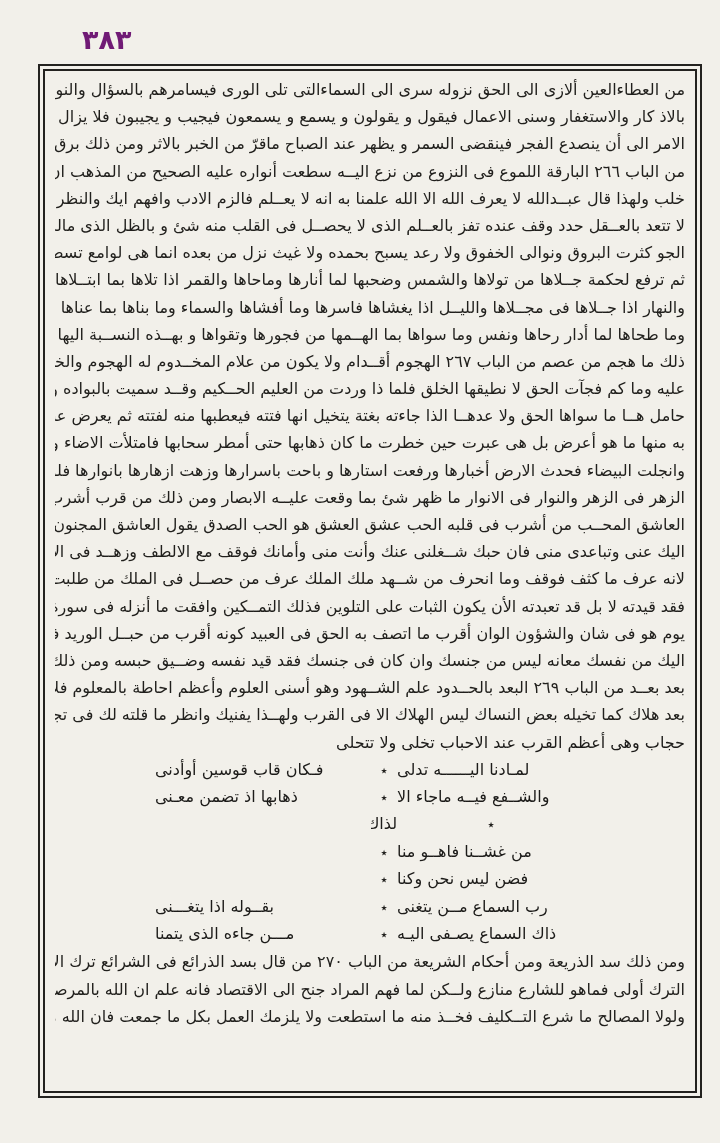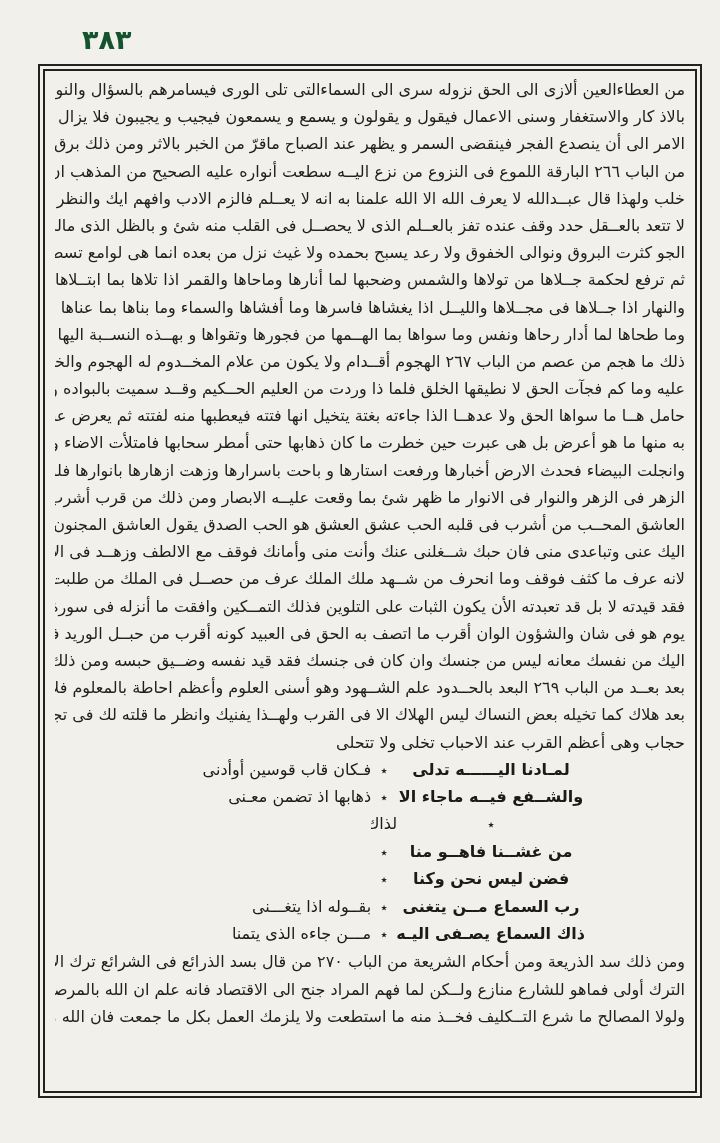--- a/index.html
+++ b/index.html
@@ -5,21 +5,21 @@
   html,body{margin:0;padding:0;}
   body{
     width:720px;height:1143px;position:relative;overflow:hidden;
     background:#f2f0ea;
     font-family:"DejaVu Sans",sans-serif;
     color:#1c1b19;
   }
   .page-number{
     position:absolute;top:24px;left:82px;
     font-size:27px;font-weight:bold;letter-spacing:1px;
-    color:#14532d;
+    color:#701a75;
   }
   .frame{
     position:absolute;top:64px;left:38px;width:664px;height:1034px;
     border:7px double #23221f;
     box-sizing:border-box;
     background:#f2f0ea;
     padding:5px 10px 6px 10px;
   }
   .body-line{
     direction:rtl;
@@ -40,22 +40,22 @@
   .poem{
     width:430px;margin:0 auto;direction:rtl;
   }
   .poem-line{
     display:grid;
     grid-template-columns:1fr 26px 1.15fr;
     align-items:baseline;
     font-size:16px;height:27.4px;line-height:27.4px;
     white-space:nowrap;
   }
-  .hemistich-right{text-align:center;overflow:hidden;font-weight:bold;}
-  .hemistich-left{text-align:right;overflow:hidden;}
+  .hemistich-right{text-align:left;overflow:hidden;}
+  .hemistich-left{text-align:left;overflow:hidden;}
   .verse-separator{text-align:center;font-size:13px;color:#22211e;}
   .footer-block{margin-top:1px;}
 </style>
 </head>
 <body>
 
 <div class="page-number">٣٨٣</div>
 
 <div class="frame">
 

